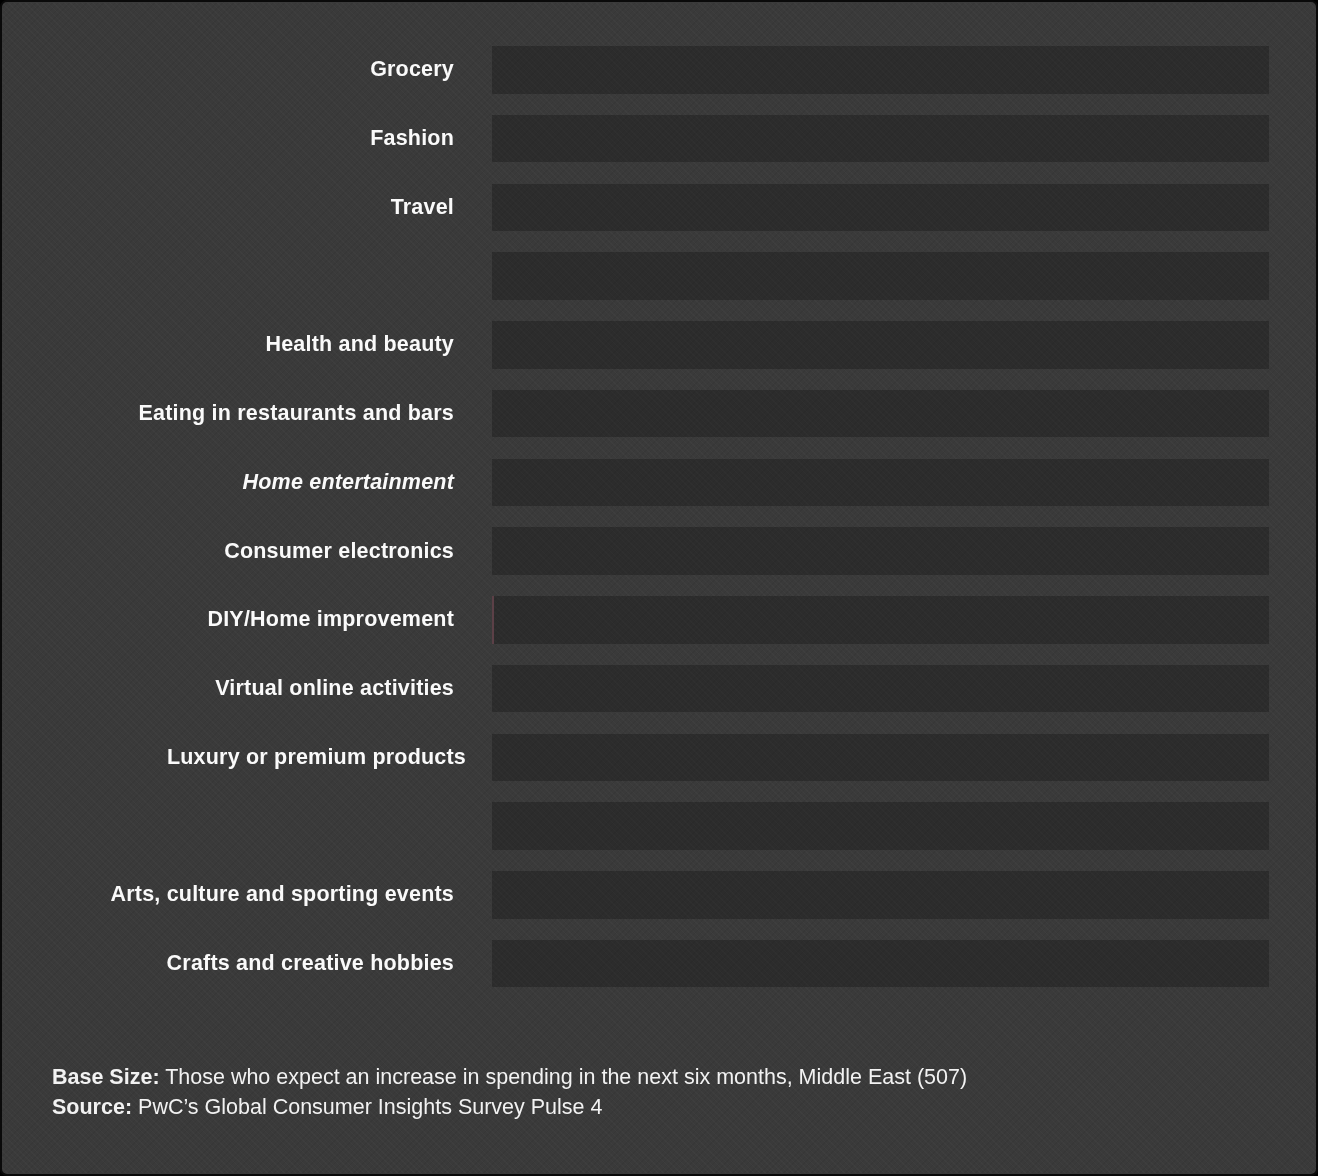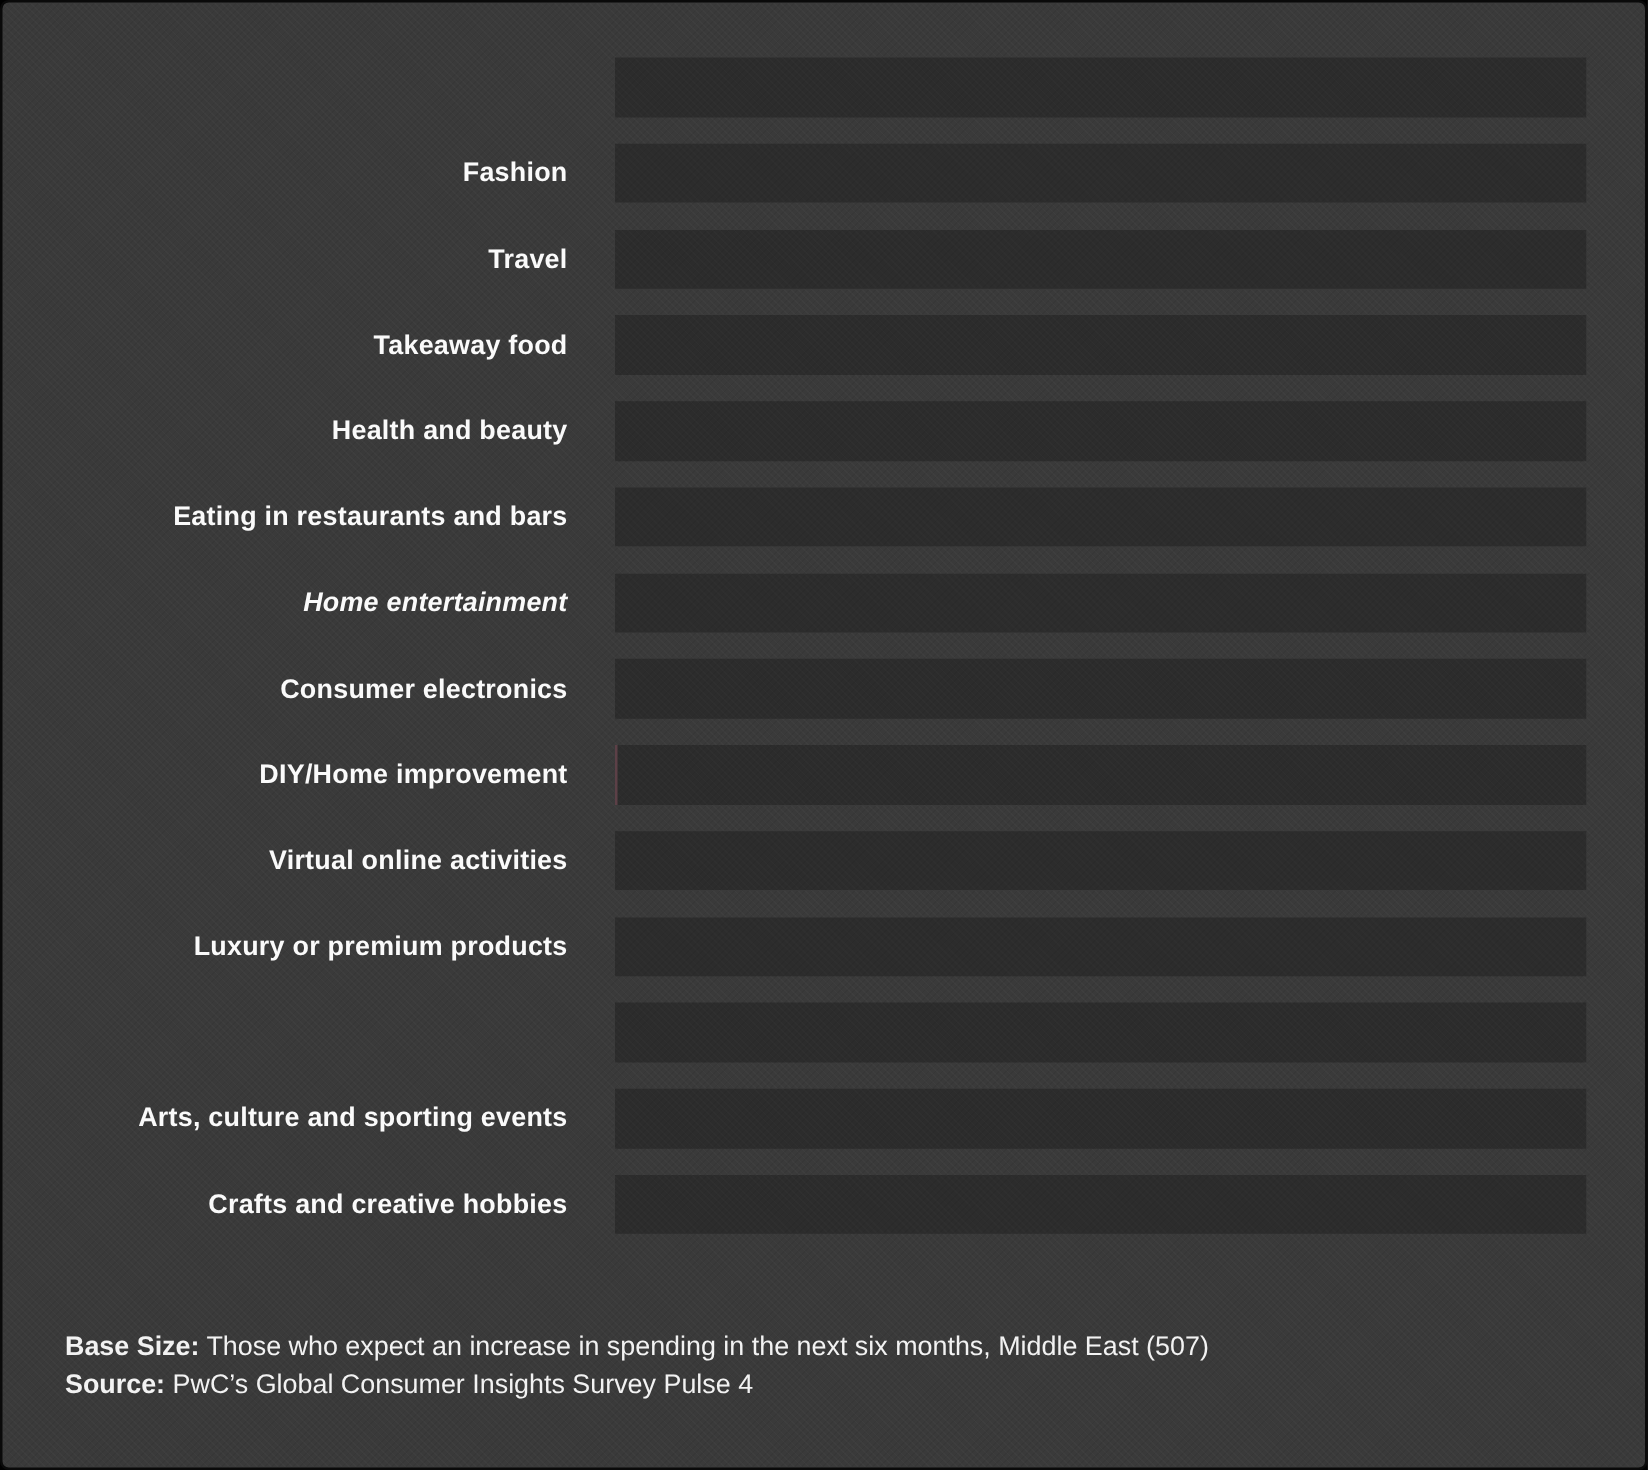--- a/index.html
+++ b/index.html
@@ -74,32 +74,32 @@
   .footnote .b {
     font-weight: 700;
   }
 </style>
 </head>
 <body>
 
 <div class="canvas">
   <div class="chart" id="chart-rows">
       <div class="bar-row" style="top: 44px;">
+        <div class="cat-label" style="color: rgb(250, 250, 250);">Grocery</div>
         <div class="bar-track" style="width: 777px; background-color: rgb(44, 44, 44);"></div>
       </div>
       <div class="bar-row" style="top: 112.75px; padding-left: 37px;">
         <div class="cat-label" style="color: rgb(250, 250, 250);">Fashion</div>
         <div class="bar-track" style="width: 777px; background-color: rgb(44, 44, 44);"></div>
       </div>
       <div class="bar-row" style="top: 181.5px;">
         <div class="cat-label" style="color: rgb(250, 250, 250);">Travel</div>
         <div class="bar-track" style="width: 777px; background-color: rgb(44, 44, 44);"></div>
       </div>
       <div class="bar-row" style="top: 250.25px;">
-        <div class="cat-label" style="color: rgb(250, 250, 250);">Takeaway food</div>
         <div class="bar-track" style="width: 777px; background-color: rgb(44, 44, 44);"></div>
       </div>
       <div class="bar-row" style="top: 319px;">
         <div class="cat-label" style="color: rgb(250, 250, 250);">Health and beauty</div>
         <div class="bar-track" style="width: 777px; background-color: rgb(44, 44, 44);"></div>
       </div>
       <div class="bar-row" style="top: 387.75px;">
         <div class="cat-label" style="color: rgb(250, 250, 250);">Eating in restaurants and bars</div>
         <div class="bar-track" style="width: 777px; background-color: rgb(44, 44, 44);"></div>
       </div>
@@ -115,21 +115,21 @@
         <div class="cat-label" style="color: rgb(250, 250, 250);">DIY/Home improvement</div>
         <div class="bar-track" style="width: 777px; background-color: rgb(44, 44, 44);">
           <span class="accent-sliver" style="background: rgb(92, 64, 71);"></span>
         </div>
       </div>
       <div class="bar-row" style="top: 662.75px;">
         <div class="cat-label" style="color: rgb(250, 250, 250);">Virtual online activities</div>
         <div class="bar-track" style="width: 777px; background-color: rgb(44, 44, 44);"></div>
       </div>
       <div class="bar-row" style="top: 731.5px;">
-        <div class="cat-label" style="color: rgb(250, 250, 250);">Luxury or premium products</div>
+        <div class="cat-label" style="color: rgb(250, 250, 250); padding-left: 12px;">Luxury or premium products</div>
         <div class="bar-track" style="width: 777px; background-color: rgb(44, 44, 44);"></div>
       </div>
       <div class="bar-row" style="top: 800.25px;">
         <div class="bar-track" style="width: 777px; background-color: rgb(44, 44, 44);"></div>
       </div>
       <div class="bar-row" style="top: 869px;">
         <div class="cat-label" style="color: rgb(250, 250, 250);">Arts, culture and sporting events</div>
         <div class="bar-track" style="width: 777px; background-color: rgb(44, 44, 44);"></div>
       </div>
       <div class="bar-row" style="top: 937.75px;">

